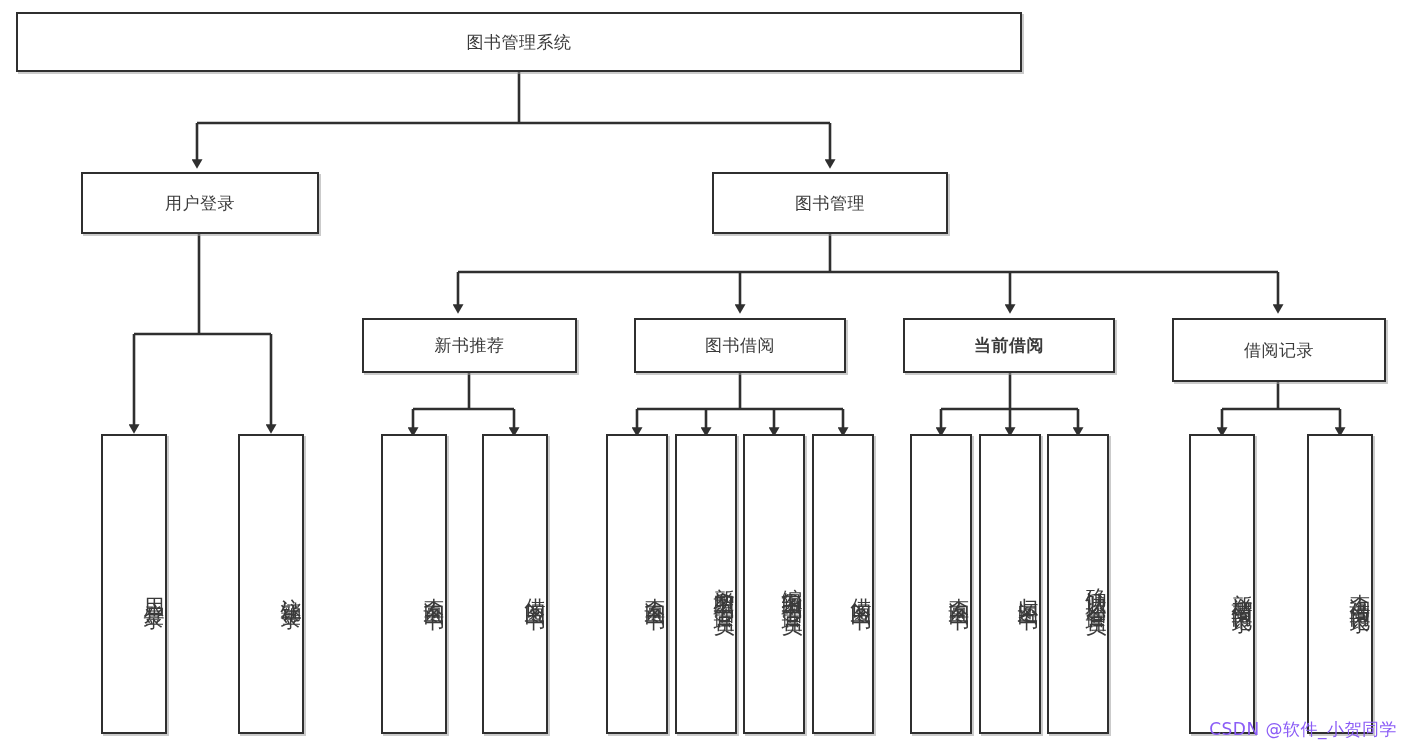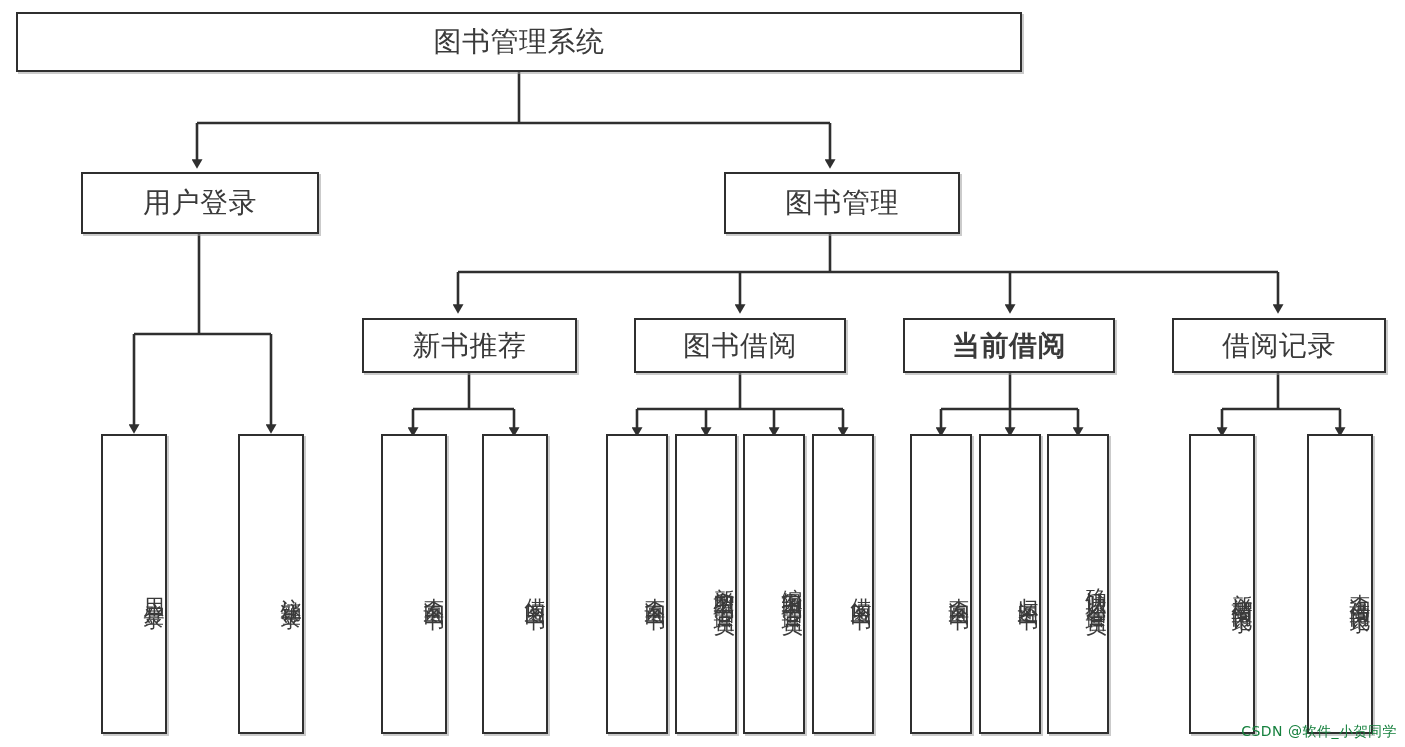--- a/index.html
+++ b/index.html
@@ -29,21 +29,21 @@
     box-sizing: border-box;
     background: #ffffff;
     border: 2.2px solid #2f2f2f;
     box-shadow: 2px 2px 0 0 rgba(160,160,160,0.55);
     display: flex;
     align-items: center;
     justify-content: center;
     color: #3a3a3a;
   }
   .node.horiz {
-    font-size: 28px;
+    font-size: 17px;
     letter-spacing: 0.5px;
     line-height: 1.2;
   }
   .node.vert {
     writing-mode: vertical-rl;
     text-orientation: upright;
     font-size: 21px;
     letter-spacing: 4px;
     line-height: 1.1;
     align-items: flex-start;
@@ -52,22 +52,22 @@
   }
   .node.vert .vtext {
     writing-mode: vertical-rl;
     text-orientation: upright;
     white-space: nowrap;
   }
   #watermark {
     position: absolute;
     right: 8px;
     bottom: 6px;
-    font-size: 14px;
-    color: #15803d;
+    font-size: 17px;
+    color: #8b5cf6;
     white-space: nowrap;
     letter-spacing: 0.5px;
     pointer-events: none;
   }
 </style>
 </head>
 <body>
 
 <div id="canvas">
 
@@ -122,34 +122,34 @@
     </g>
   </svg>
 
   <div class="node horiz" style="left:16px; top:12px; width:1006px; height:60px;">
     <span>图书管理系统</span>
   </div>
 
   <div class="node horiz" style="left:81px; top:172px; width:238px; height:62px;">
     <span>用户登录</span>
   </div>
-  <div class="node horiz" style="left:712px; top:172px; width:236px; height:62px;margin-left:12px;">
+  <div class="node horiz" style="left:712px; top:172px; width:236px; height:62px;">
     <span>图书管理</span>
   </div>
 
   <div class="node horiz" style="left:634px; top:318px; width:212px; height:55px;">
     <span>图书借阅</span>
   </div>
   <div class="node horiz" style="left:362px; top:318px; width:215px; height:55px;">
     <span>新书推荐</span>
   </div>
   <div class="node horiz" style="left:903px; top:318px; width:212px; height:55px;font-weight:bold;">
     <span>当前借阅</span>
   </div>
-  <div class="node horiz" style="left:1172px; top:318px; width:214px; height:55px;">
+  <div class="node horiz" style="left:1172px; top:318px; width:214px; height:64px;">
     <span>借阅记录</span>
   </div>
 
   <div class="node vert" style="left:101px; top:434px; width:66px; height:300px;">
     <span class="vtext">用户登录</span>
   </div>
   <div class="node vert" style="left:238px; top:434px; width:66px; height:300px;">
     <span class="vtext">注销登录</span>
   </div>
 

